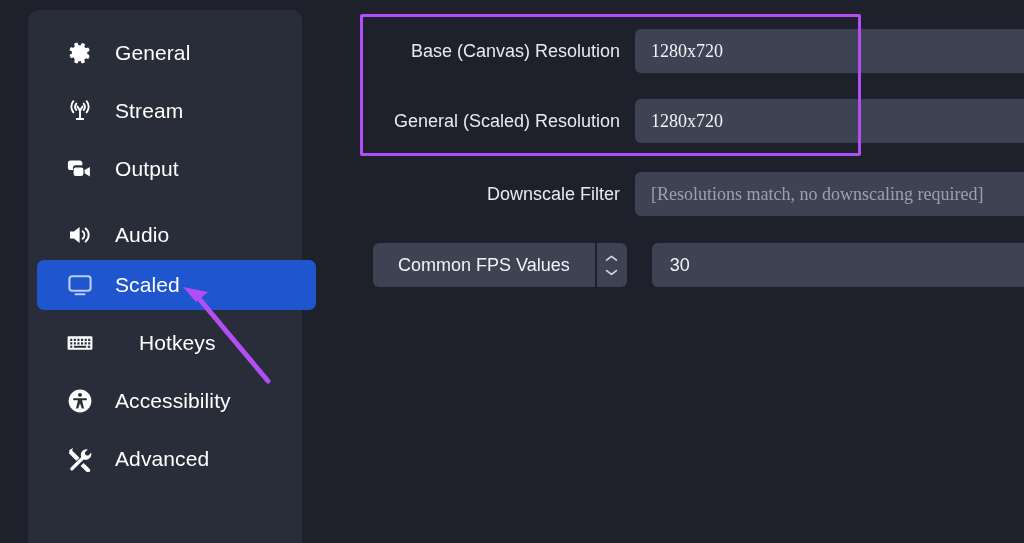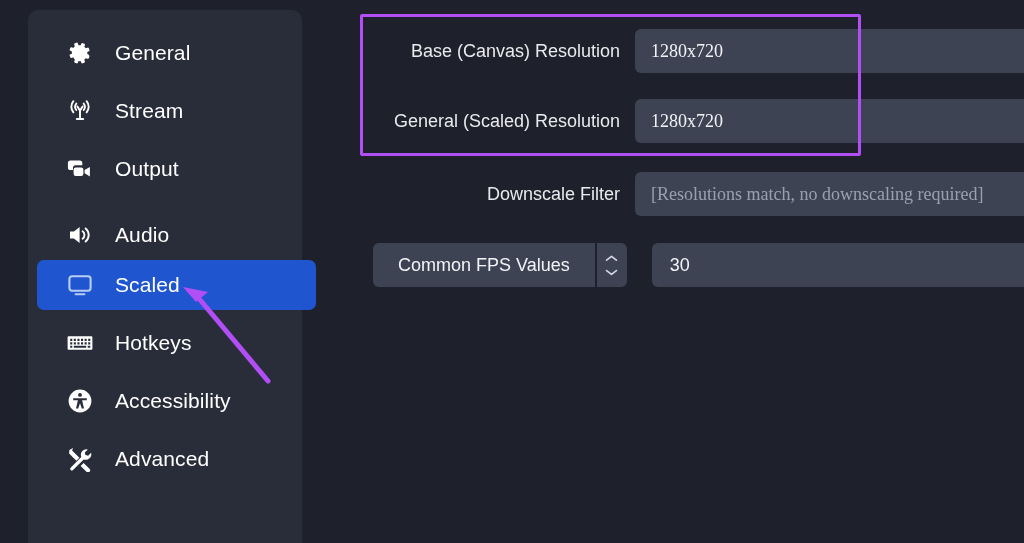--- a/index.html
+++ b/index.html
@@ -225,21 +225,21 @@
   <div class="nav-item selected" style="top:250px;">
     <span class="nav-icon">
       <svg width="28" height="26" viewBox="0 0 28 26" fill="none" stroke="#b9cdf2" stroke-width="2.1" stroke-linejoin="round">
         <rect x="3.4" y="4.3" width="21.2" height="14.4" rx="2.6"></rect>
         <path d="M9.6 22.2h8.8" stroke-linecap="round"></path>
       </svg>
     </span>
     <span class="nav-label">Scaled</span>
   </div>
 
-  <div class="nav-item" style="top:308px;">
+  <div class="nav-item" style="top:308px;gap:24px;">
     <span class="nav-icon">
       <svg width="28" height="24" viewBox="0 0 28 24" fill="#ffffff">
         <path d="M2.6 5.2h22.8a1 1 0 011 1v11.6a1 1 0 01-1 1H2.6a1 1 0 01-1-1V6.2a1 1 0 011-1zm1.6 2.6v2.1h2.1V7.8H4.2zm3.6 0v2.1h2.1V7.8H7.8zm3.6 0v2.1h2.1V7.8h-2.1zm3.6 0v2.1h2.1V7.8h-2.1zm3.6 0v2.1h2.1V7.8H18.6zm3.6 0v2.1h2.1V7.8h-2.1zM4.2 11.3v2.1h2.1v-2.1H4.2zm3.6 0v2.1h2.1v-2.1H7.8zm3.6 0v2.1h2.1v-2.1h-2.1zm3.6 0v2.1h2.1v-2.1h-2.1zm3.6 0v2.1h2.1v-2.1H18.6zm3.6 0v2.1h2.1v-2.1h-2.1zM4.2 14.8v1.9h2.1v-1.9H4.2zm3.6 0v1.9h12.4v-1.9H7.8zm13.9 0v1.9h2.6v-1.9h-2.6z"></path>
       </svg>
     </span>
     <span class="nav-label">Hotkeys</span>
   </div>
 
   <div class="nav-item" style="top:424px;">
     <span class="nav-icon">

